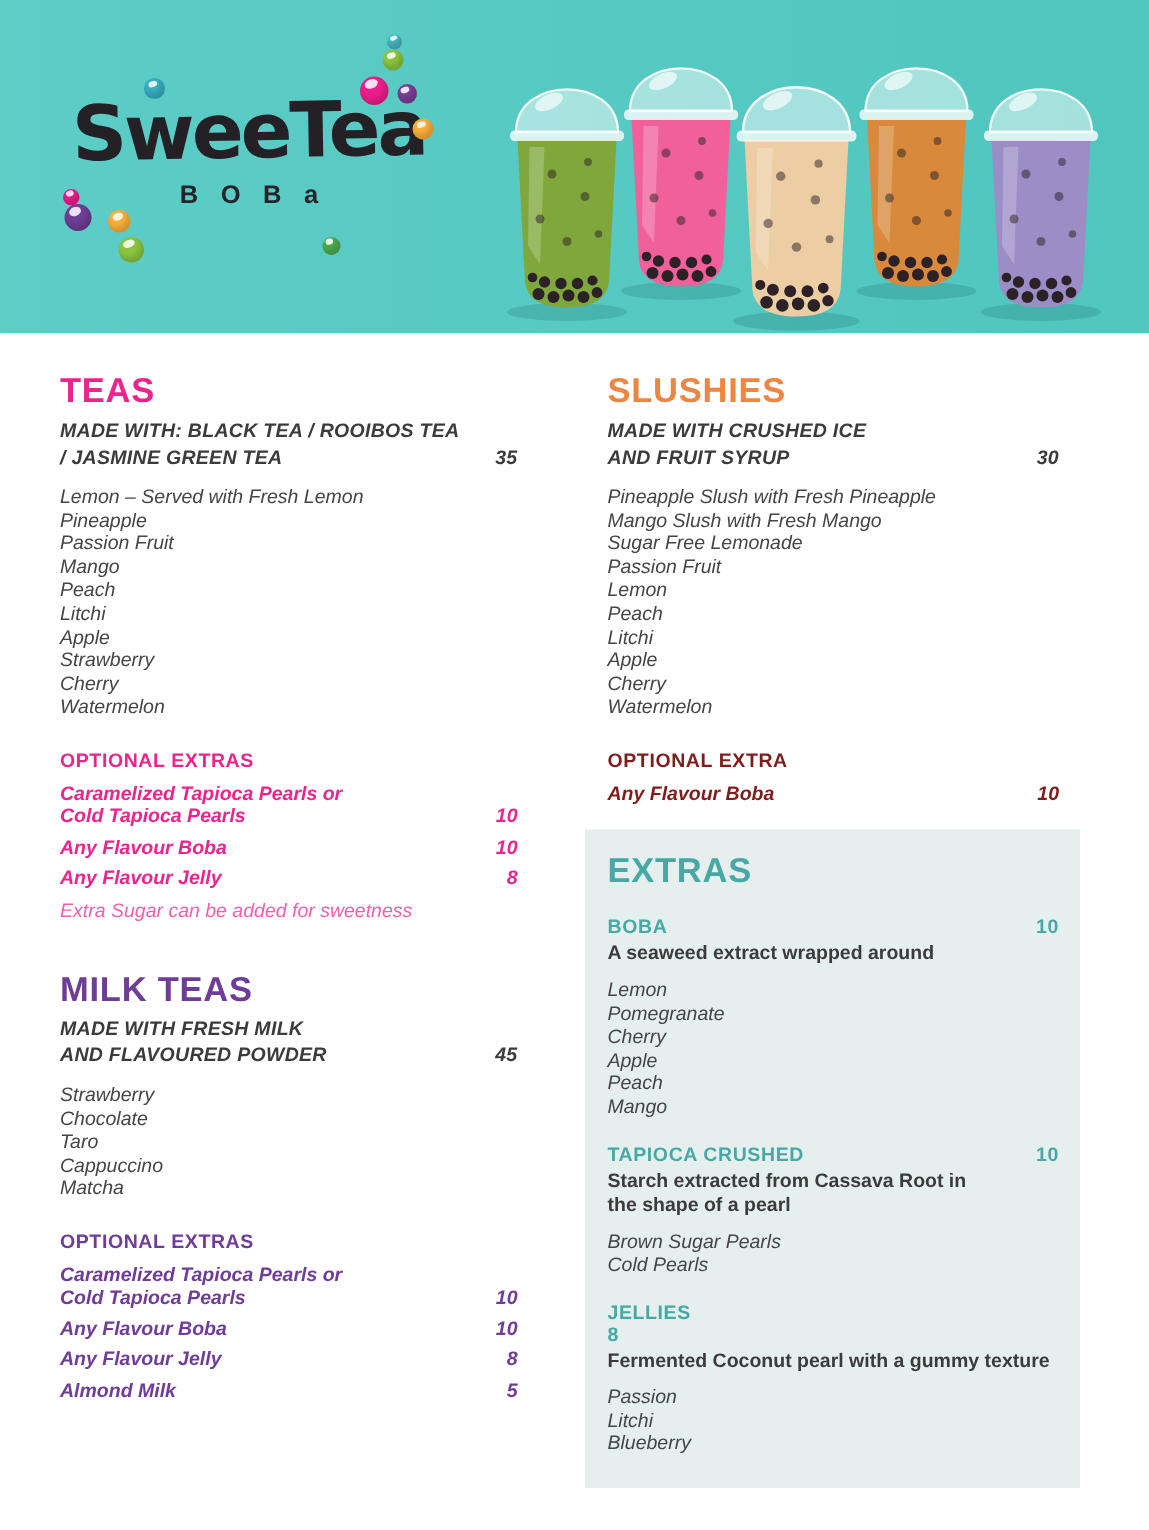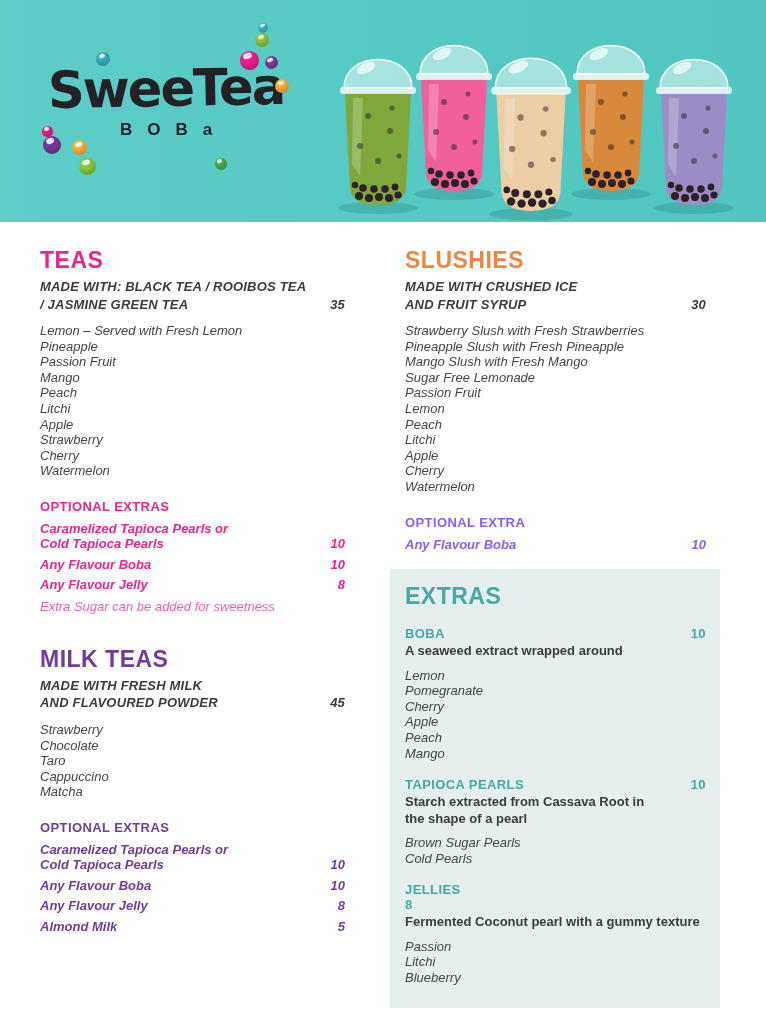--- a/index.html
+++ b/index.html
@@ -224,34 +224,33 @@
       <section>
         <h2 class="sec-title" style="color: rgb(237, 134, 67);">SLUSHIES</h2>
         <div class="desc">
           <div>MADE WITH CRUSHED ICE</div>
           <div class="desc-row">
             <span>AND FRUIT SYRUP</span>
             <span class="price">30</span>
           </div>
         </div>
         <div class="items">
-            <div>Strawberry Slush with Fresh Strawberries</div>
             <div>Pineapple Slush with Fresh Pineapple</div>
             <div>Mango Slush with Fresh Mango</div>
             <div>Sugar Free Lemonade</div>
             <div>Passion Fruit</div>
             <div>Lemon</div>
             <div>Peach</div>
             <div>Litchi</div>
             <div>Apple</div>
             <div>Cherry</div>
             <div>Watermelon</div>
           </div>
 
-        <div class="x" style="color: #8b5cf6;">
+        <div class="x" style="color: #7f1d1d;">
           <div class="x-title">OPTIONAL EXTRA</div>
           <div class="x-row" style="margin-top:7px;">
             <span>Any Flavour Boba</span>
             <span class="price">10</span>
           </div>
         </div>
       </section>
     </div>
 
     <section class="extras-box">
@@ -270,21 +269,21 @@
             <div>Pomegranate</div>
             <div>Cherry</div>
             <div>Apple</div>
             <div>Peach</div>
             <div>Mango</div>
           </div>
       </div>
 
       <div class="eb-group">
         <div class="eb-name-row" style="color: rgb(71, 168, 166);">
-          <span>TAPIOCA PEARLS</span>
+          <span>TAPIOCA CRUSHED</span>
           <span class="price">10</span>
         </div>
         <div class="eb-desc">
           <div>Starch extracted from Cassava Root in</div>
           <div>the shape of a pearl</div>
         </div>
         <div class="eb-items">
             <div>Brown Sugar Pearls</div>
             <div>Cold Pearls</div>
           </div>

